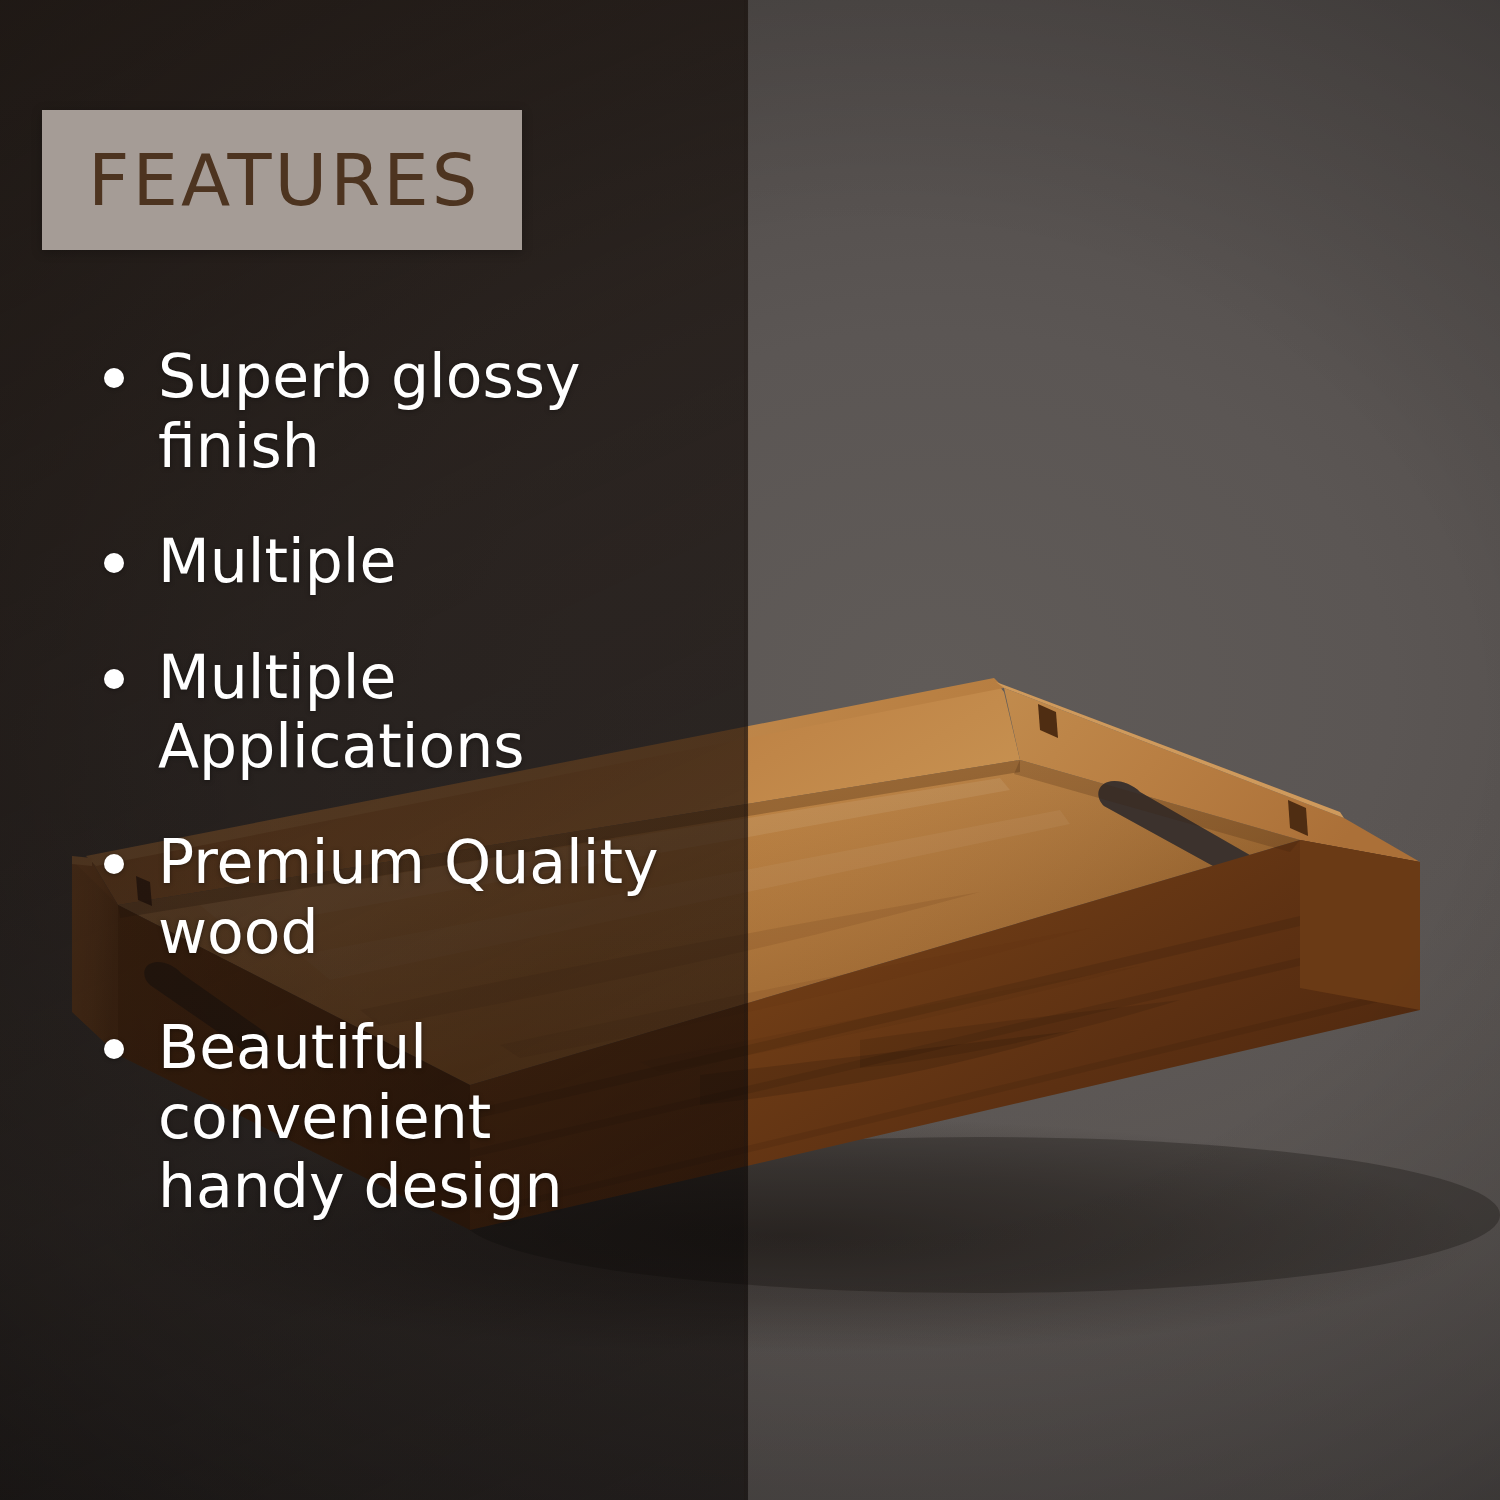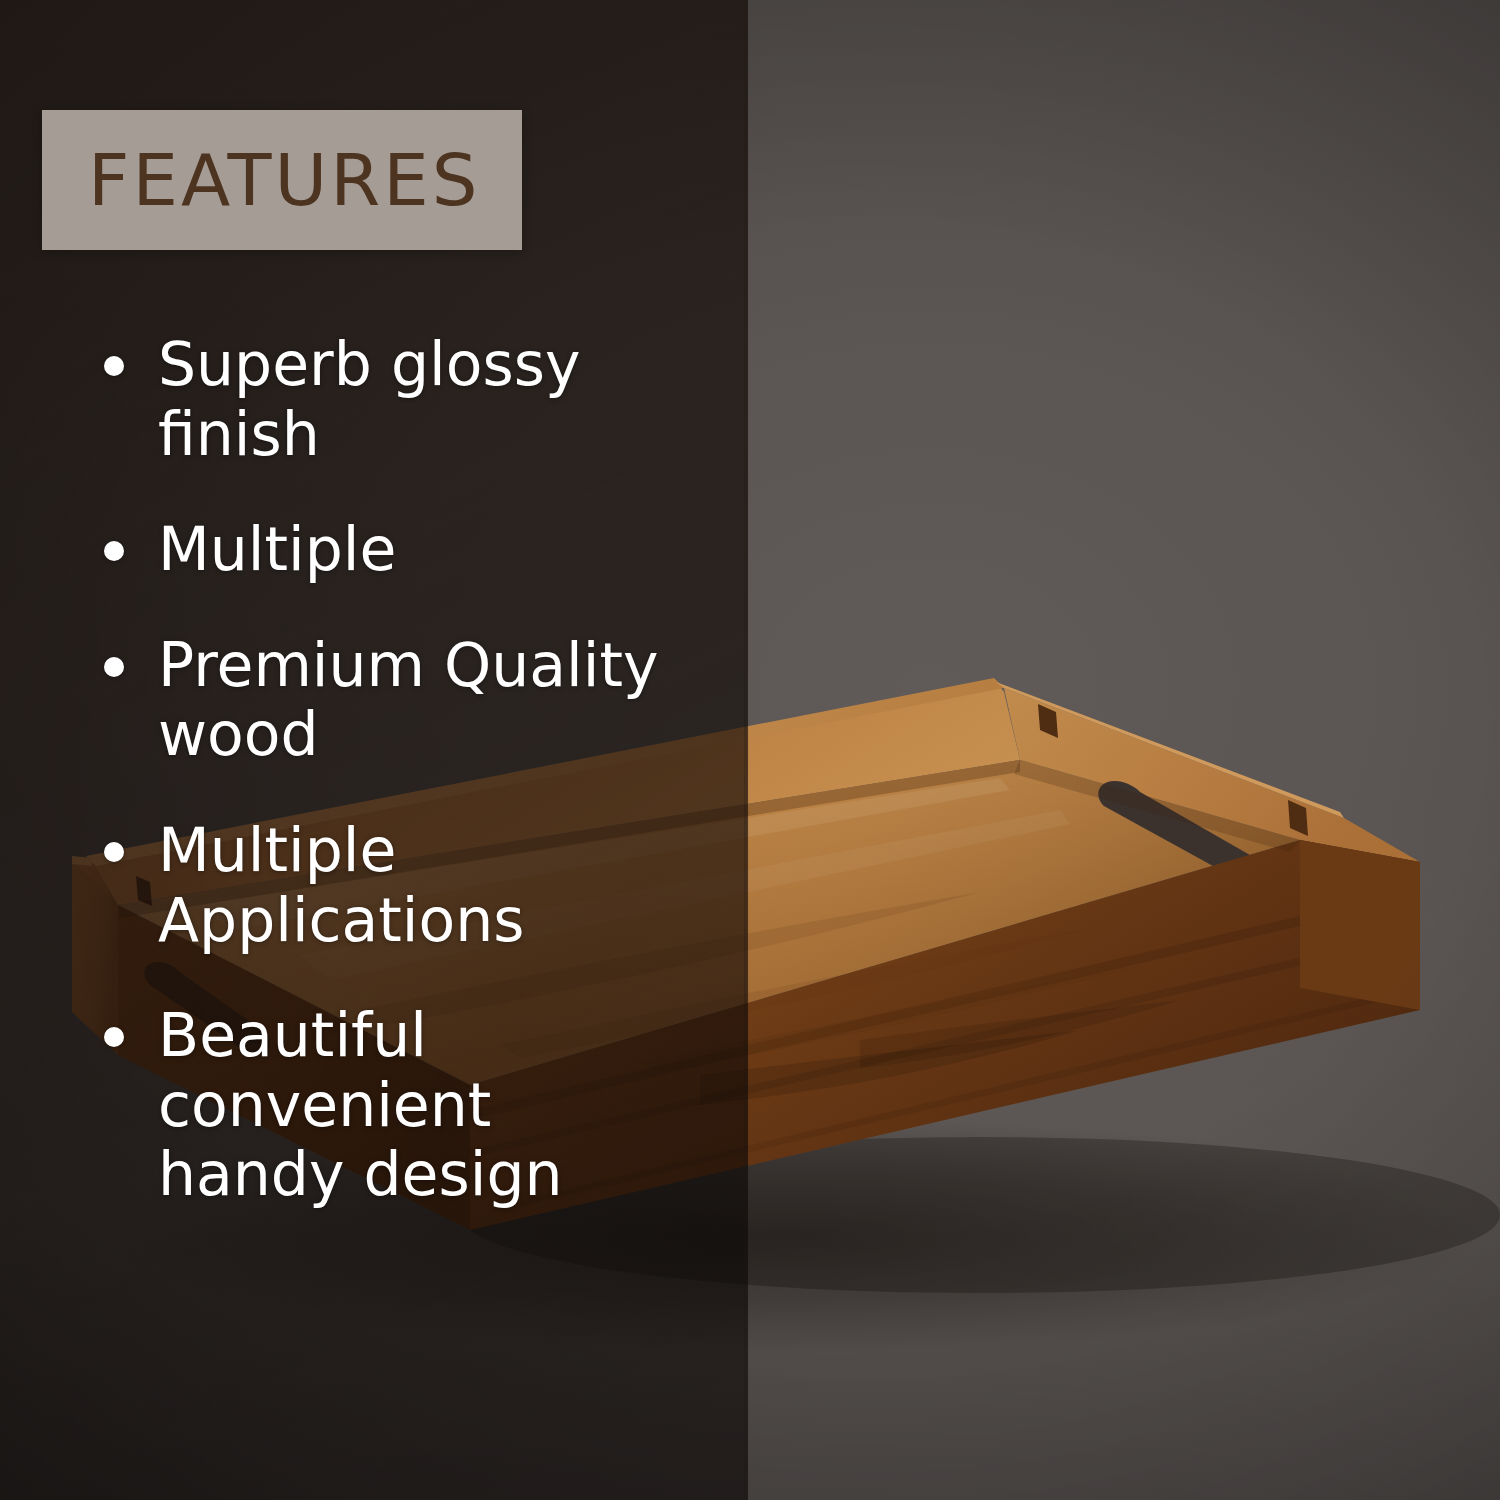--- a/index.html
+++ b/index.html
@@ -140,21 +140,21 @@
   .bullet-dot {
     position: absolute;
     left: 18px;
     top: 26px;
     width: 20px;
     height: 20px;
     border-radius: 50%;
     background: #ffffff;
     box-shadow: 0 1px 4px rgba(0,0,0,0.35);
   }
-  .feature-text { display: block; }
+  .feature-text { display: block; margin-top: 12px; }
 </style>
 </head>
 <body>
 
 <div class="canvas">
 
   <div class="backdrop"></div>
   <div class="backdrop-floor"></div>
 
   <div class="tray-stage">
@@ -297,25 +297,25 @@
       <li class="feature-item">
         <span class="bullet-dot"></span>
         <span class="feature-text">Superb glossy finish</span>
       </li>
       <li class="feature-item">
         <span class="bullet-dot"></span>
         <span class="feature-text">Multiple</span>
       </li>
       <li class="feature-item">
         <span class="bullet-dot"></span>
+        <span class="feature-text">Multiple Applications</span>
+      </li>
+      <li class="feature-item">
+        <span class="bullet-dot"></span>
         <span class="feature-text">Premium Quality wood</span>
-      </li>
-      <li class="feature-item">
-        <span class="bullet-dot"></span>
-        <span class="feature-text">Multiple Applications</span>
       </li>
       <li class="feature-item">
         <span class="bullet-dot"></span>
         <span class="feature-text">Beautiful convenient handy design</span>
       </li>
     </ul>
 
   </div>
 </div>
 

